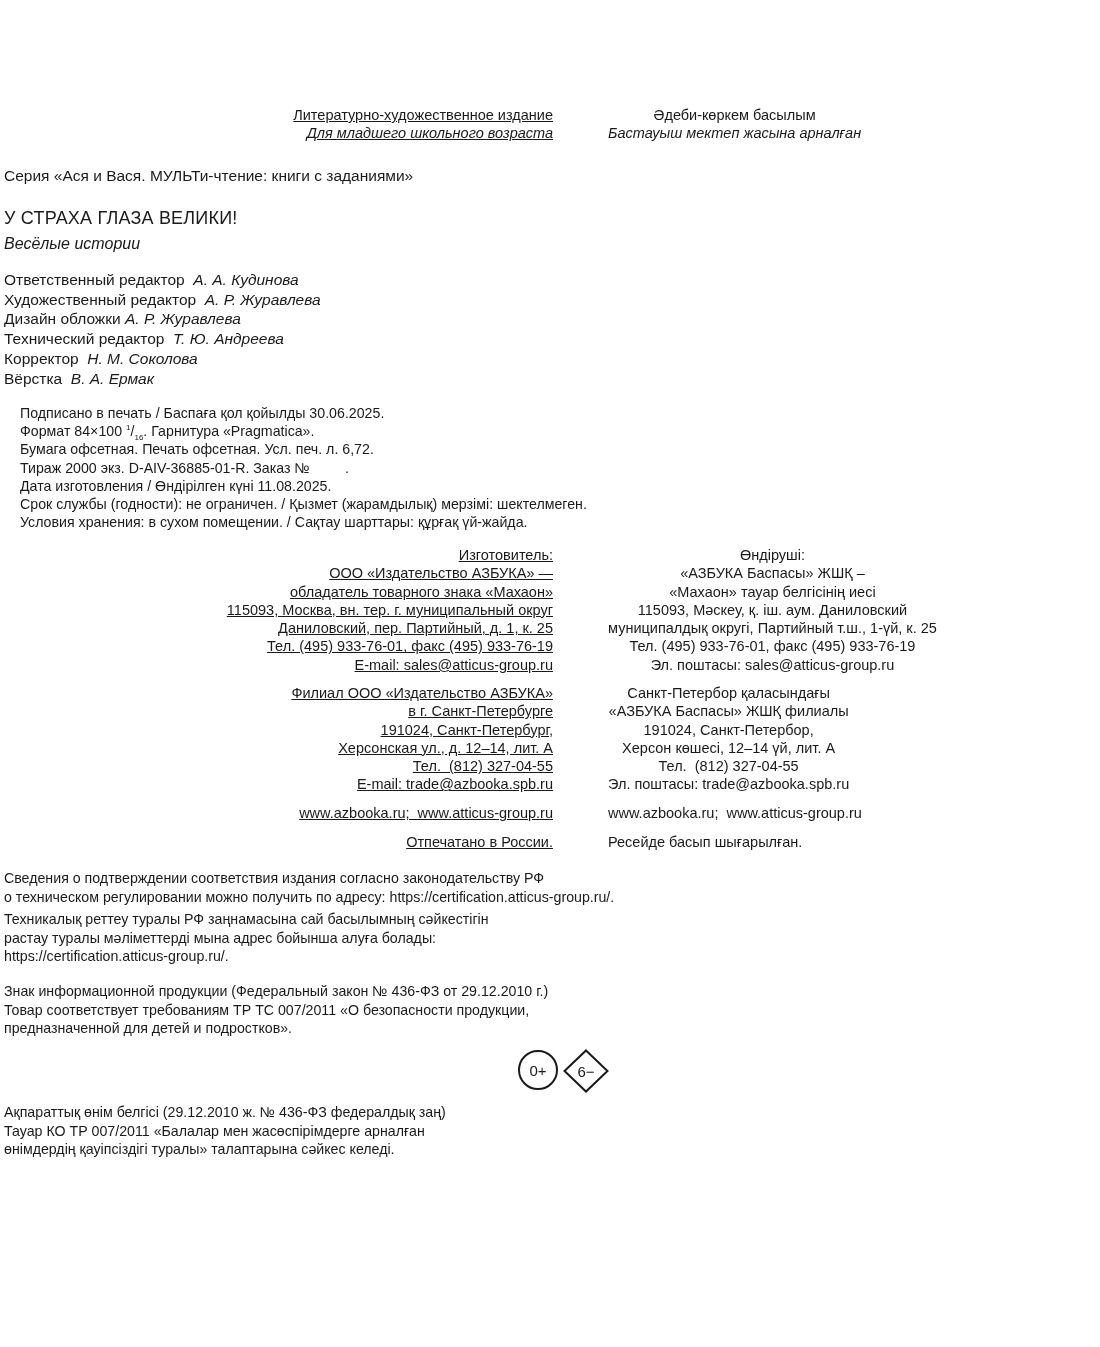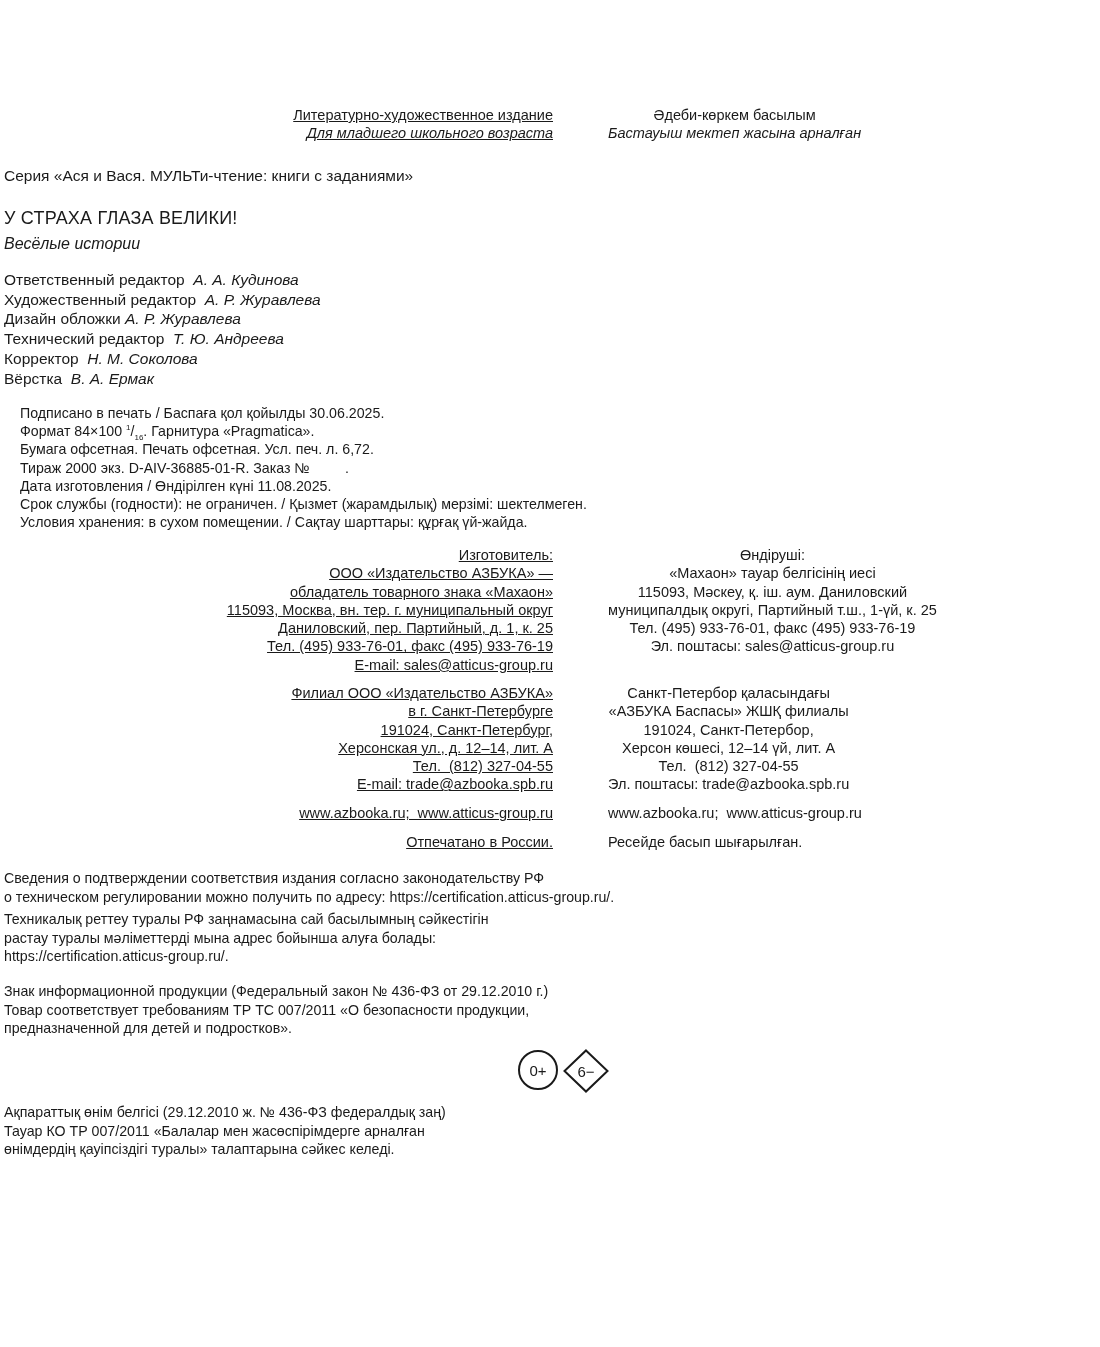--- a/index.html
+++ b/index.html
@@ -89,20 +89,21 @@
       <span class="line">Изготовитель:</span>
       <span class="line">ООО «Издательство АЗБУКА» —</span>
       <span class="line">обладатель товарного знака «Махаон»</span>
       <span class="line">115093, Москва, вн. тер. г. муниципальный округ</span>
       <span class="line">Даниловский, пер. Партийный, д. 1, к. 25</span>
       <span class="line">Тел. (495) 933-76-01, факс (495) 933-76-19</span>
       <span class="line">E-mail: sales@atticus-group.ru</span>
     </div>
     <div class="right">
       <span class="line">Өндіруші:</span>
+      <span class="line">«АЗБУКА Баспасы» ЖШҚ –</span>
       <span class="line">«Махаон» тауар белгісінің иесі</span>
       <span class="line">115093, Мәскеу, қ. іш. аум. Даниловский</span>
       <span class="line">муниципалдық округі, Партийный т.ш., 1-үй, к. 25</span>
       <span class="line">Тел. (495) 933-76-01, факс (495) 933-76-19</span>
       <span class="line">Эл. поштасы: sales@atticus-group.ru</span>
     </div>
   </div>
 
   <div class="two-col" style="top:684px;">
     <div class="left">

